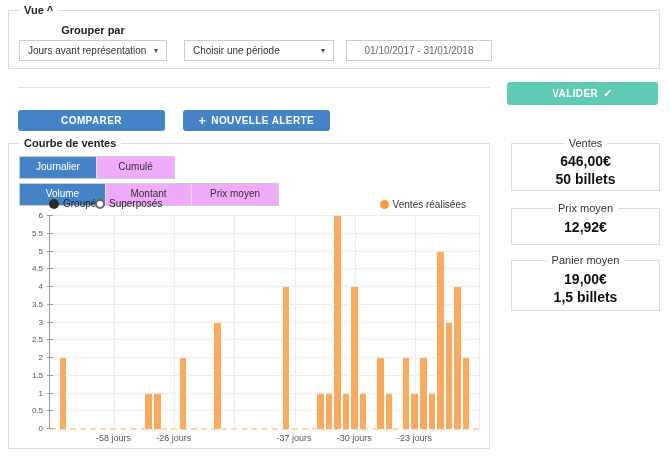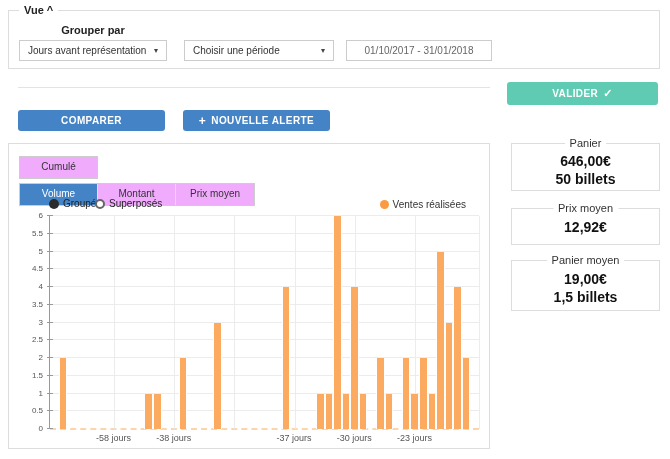--- a/index.html
+++ b/index.html
@@ -49,21 +49,21 @@
   
   .chart-panel { left:8px; top:143px; width:482px; height:306px; }
   .tab-row { position:absolute; display:flex; border:1px solid #ccc; background:#fff; }
   .tab {
     height:21px; line-height:20px; text-align:center; font-size:10px; color:#333;
     border-right:1px solid #e0e0e0; cursor:pointer; background:#f0abfc;
   }
   .tab:last-child { border-right:none; }
   .tab.active { background:var(--blue); color:#fff; }
   .tab-row-1 { left:10px; top:12px; } .tab-row-1 .tab { width:77px; }
-  .tab-row-2 { left:10px; top:39px; } .tab-row-2 .tab { width:78px; }
+  .tab-row-2 { left:10px; top:39px; } .tab-row-2 .tab { width:86px; }
 
   .radio-option { position:absolute; top:54px; display:flex; align-items:center; gap:4px; font-size:10px; color:#222; cursor:pointer; }
   .radio-dot { border-radius:50%; }
   .radio-dot.filled { width:10px; height:10px; background:#2b2b2b; }
   .radio-dot.empty  { width:10px; height:10px; background:#fff; border:2px solid #666; }
   .chart-legend { position:absolute; top:55px; right:23px; display:flex; align-items:center; gap:4px; font-size:10px; color:#333; cursor:pointer; }
   .legend-dot { width:9px; height:9px; border-radius:50%; background:var(--legend-orange); }
 
   .plot { position:absolute; left:40px; top:72px; width:430px; height:213px; border-left:1px solid #999; }
   .gridline-h { position:absolute; left:0; right:0; height:1px; background:#ececec; }
@@ -113,22 +113,24 @@
 </button>
 <button class="btn btn-blue btn-comparer">
   <span>COMPARER</span>
 </button>
 <button class="btn btn-blue btn-alerte">
   <span class="plus-icon">+</span>
   <span>NOUVELLE ALERTE</span>
 </button>
 
 <div class="panel chart-panel">
+  <span class="panel-legend">Courbe de ventes</span>
 
   <div class="tab-row tab-row-1">
+    <div class="tab active">Journalier</div>
     <div class="tab">Cumulé</div>
   </div>
 
   <div class="tab-row tab-row-2">
     <div class="tab active">Volume</div>
     <div class="tab">Montant</div>
     <div class="tab">Prix moyen</div>
   </div>
 
   <div class="radio-option" style="left:40px;">
@@ -212,30 +214,30 @@
       <div class="bar" style="left: 84%; width: 2%; height: 16.6667%;"></div>
       <div class="bar" style="left: 86%; width: 2%; height: 33.3333%;"></div>
       <div class="bar" style="left: 88%; width: 2%; height: 16.6667%;"></div>
       <div class="bar" style="left: 90%; width: 2%; height: 83.3333%;"></div>
       <div class="bar" style="left: 92%; width: 2%; height: 50%;"></div>
       <div class="bar" style="left: 94%; width: 2%; height: 66.6667%;"></div>
       <div class="bar" style="left: 96%; width: 2%; height: 33.3333%;"></div>
     </div>
   <div class="x-labels" id="x-labels">
       <div class="x-tick-label" style="left: 15%;">-58 jours</div>
-      <div class="x-tick-label" style="left: 29%;">-38 jours</div>
+      <div class="x-tick-label" style="left: 29%;">-26 jours</div>
       <div class="x-tick-label" style="left: 43%; margin-top: 33px;">-44 jours</div>
       <div class="x-tick-label" style="left: 57%;">-37 jours</div>
       <div class="x-tick-label" style="left: 71%;">-30 jours</div>
       <div class="x-tick-label" style="left: 85%;">-23 jours</div>
     </div>
 </div>
 
 <div class="panel stat-panel stat-total">
-  <span class="panel-legend centered">Panier</span>
+  <span class="panel-legend centered">Ventes</span>
   <div class="stat-value">646,00€</div>
   <div class="stat-value">50 billets</div>
 </div>
 <div class="panel stat-panel stat-prix">
   <span class="panel-legend centered">Prix moyen</span>
   <div class="stat-value">12,92€</div>
 </div>
 <div class="panel stat-panel stat-panier">
   <span class="panel-legend centered">Panier moyen</span>
   <div class="stat-value">19,00€</div>

